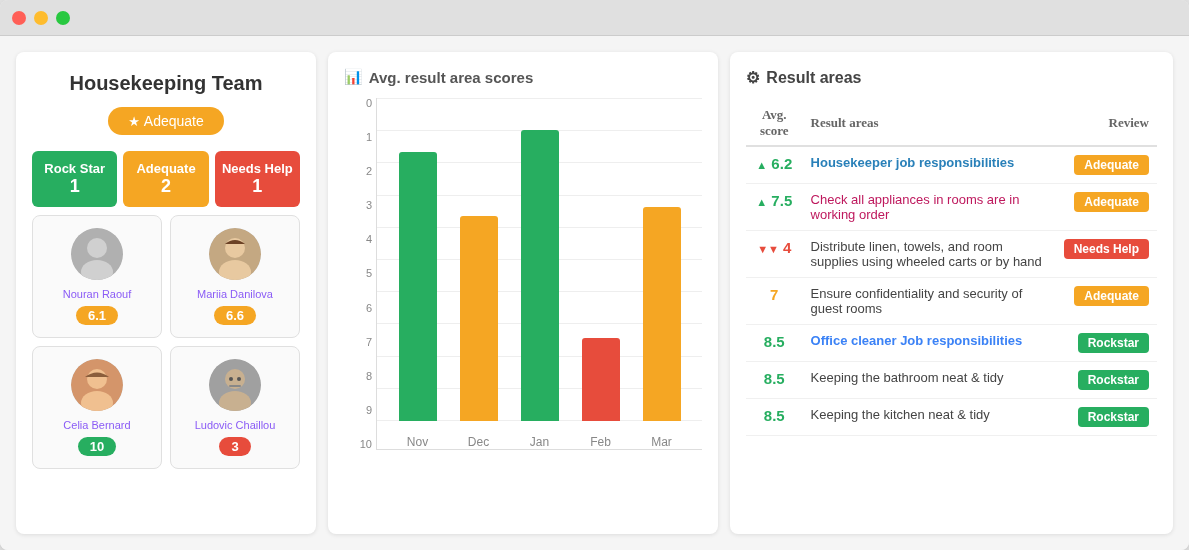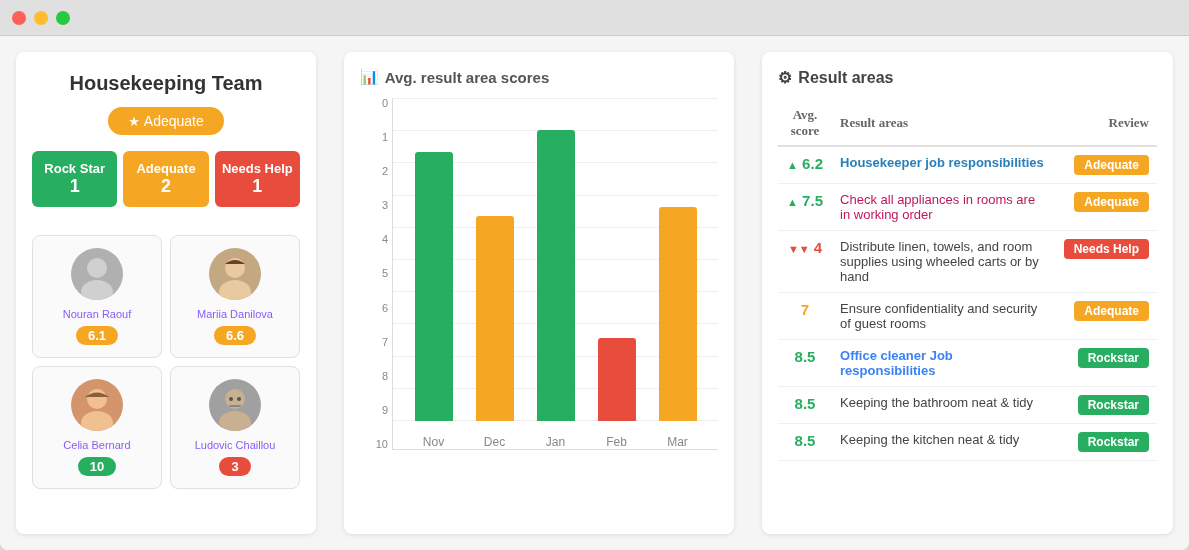--- a/index.html
+++ b/index.html
@@ -31,21 +31,21 @@
     .title-btn {
       width: 14px; height: 14px;
       border-radius: 50%;
       display: inline-block;
     }
     .btn-close { background: #ff5f57; }
     .btn-min { background: #febc2e; }
     .btn-max { background: #28c840; }
     .content {
       display: flex;
-      gap: 16px;
+      gap: 0;
       padding: 16px;
       background: #f5f5f5;
       height: calc(550px - 36px);
     }
 
     
     .left-panel {
       width: 300px;
       background: #fff;
       border-radius: 8px;
@@ -74,21 +74,21 @@
       font-size: 14px;
       font-weight: 500;
       display: flex;
       align-items: center;
       gap: 4px;
     }
     .star { color: #fff; font-size: 13px; }
     .stats-row {
       display: flex;
       gap: 6px;
-      margin-bottom: 28px;
+      margin-bottom: 8px;
     }
     .stat-box {
       flex: 1;
       border-radius: 6px;
       padding: 10px 6px;
       text-align: center;
       color: #fff;
       font-weight: 700;
     }
     .stat-box .stat-label { font-size: 13px; font-weight: 600; }

